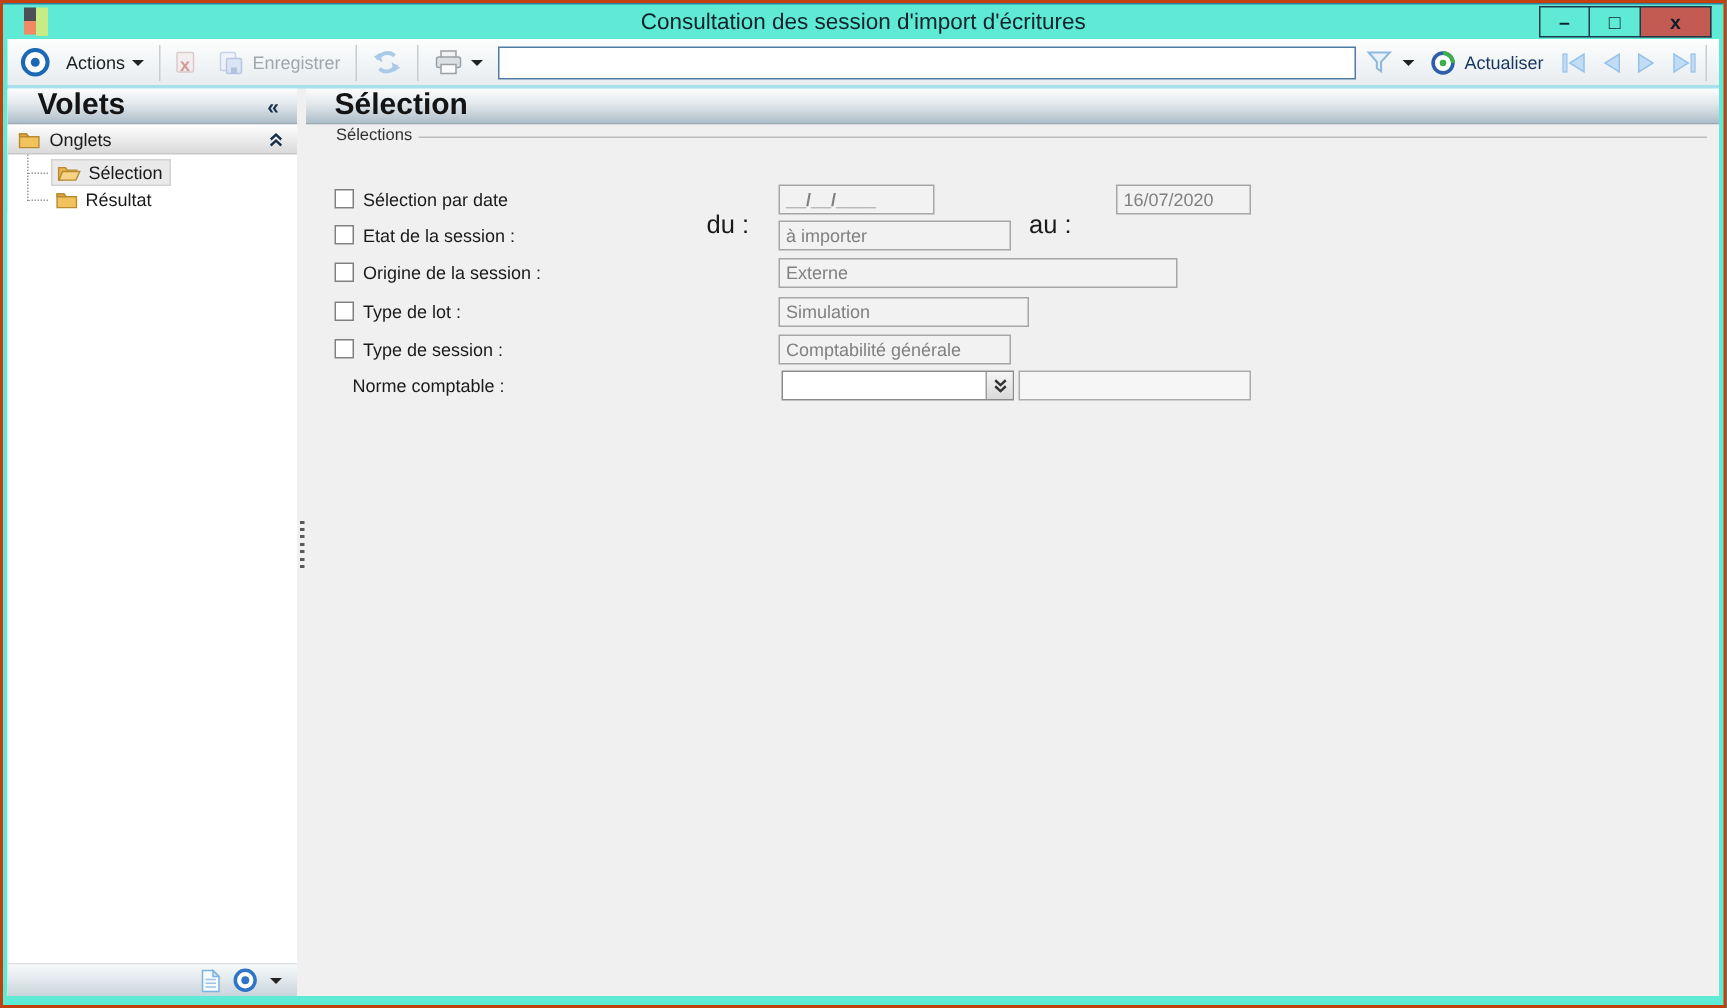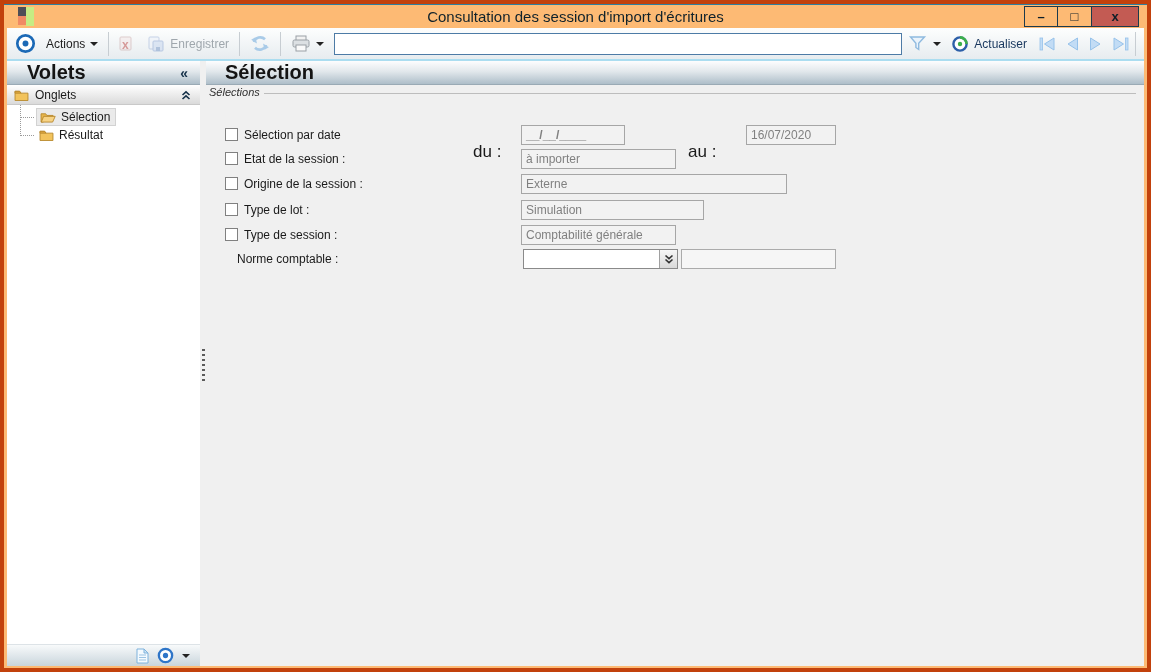--- a/index.html
+++ b/index.html
@@ -1,21 +1,21 @@
 <!DOCTYPE html>
 <html><head>
 <meta charset="utf-8">
 <style>
   * { margin:0; padding:0; box-sizing:border-box; }
   html,body { background:#2a2a2a; }
   body { font-family:"Liberation Sans","DejaVu Sans",sans-serif; }
 
   .window{
     position:relative; width:1151px; height:672px;
-    background:#fdba74; border:4px solid #c2410c;
+    background:#5eead4; border:2px solid #c2410c;
   }
   
   .titlebar{
     height:24px; display:flex; align-items:center; position:relative;
     border-top:1px solid #2E7FA0;
   }
   .app-icon{ width:17px; height:19px; margin-left:14px; position:relative; }
   .app-icon .sq-tl{ position:absolute; left:0; top:0; width:8px; height:9px; background:#4E4E56; }
   .app-icon .sq-bl{ position:absolute; left:0; top:9px; width:8px; height:9px; background:#F08A64; }
   .app-icon .sq-r { position:absolute; left:8px; top:0; width:8px; height:19px; background:#C6EC83; }
@@ -88,21 +88,21 @@
   .splitter{ width:6px; flex:none; background:#F0F0F0; position:relative; cursor:col-resize; }
   .grip{
     position:absolute; top:288px; left:2px; width:3px; height:34px;
     background:repeating-linear-gradient(#5a5a5a 0 2px, transparent 2px 5px);
   }
 
   
   .main{ flex:1; display:flex; flex-direction:column; }
   .main .htitle{ margin-left:19px; }
   .main-body{ position:relative; flex:1; background:#F0F0F0; }
-  .fieldset-label{ position:absolute; left:3px; top:1px; font-size:11px; color:#303030; background:#F0F0F0; padding-right:4px; z-index:1;font-style:italic;}
+  .fieldset-label{ position:absolute; left:20px; top:1px; font-size:11px; color:#303030; background:#F0F0F0; padding-right:4px; z-index:1;}
   .fieldset-line{ position:absolute; top:8px; left:56px; right:8px; border-top:1px solid #BDBDBD; }
 
   .form-row{ position:absolute; height:20px; }
   .cb{
     position:absolute; width:13px; height:13px; top:2px; background:#fff; border:1px solid #808080; cursor:default;
   }
   .row-label{ position:absolute; top:2px; font-size:12px; color:#1a1a1a; white-space:nowrap; }
   .mini-label{ position:absolute; top:16px; font-size:17px; color:#1a1a1a; }
   .dfield{
     position:absolute; top:-1px; height:20px; background:#F2F2F2; border:1px solid #A6A6A6;
@@ -332,21 +332,21 @@
 
           <div class="form-row" style="top:90px; left:0; right:16px;">
             <span class="cb" style="left:19px;"></span>
             <span class="row-label" style="left:38px;">Origine de la session :</span>
             <div class="dfield" style="left:315px; width:266px;">Externe</div>
           </div>
 
           <div class="form-row" style="top:116px; left:0; right:0;">
             <span class="cb" style="left:19px;"></span>
             <span class="row-label" style="left:38px;">Type de lot :</span>
-            <div class="dfield" style="left:315px; width:183px;">Simulation</div>
+            <div class="dfield" style="left:315px; width:167px;">Simulation</div>
           </div>
 
           <div class="form-row" style="top:141px; left:0; right:0;">
             <span class="cb" style="left:19px;"></span>
             <span class="row-label" style="left:38px;">Type de session :</span>
             <div class="dfield" style="left:315px; width:155px;">Comptabilité générale</div>
           </div>
 
           <div class="form-row" style="top:165px; left:0; right:0;">
             <span class="row-label" style="left:19px;margin-left:12px;">Norme comptable :</span>

